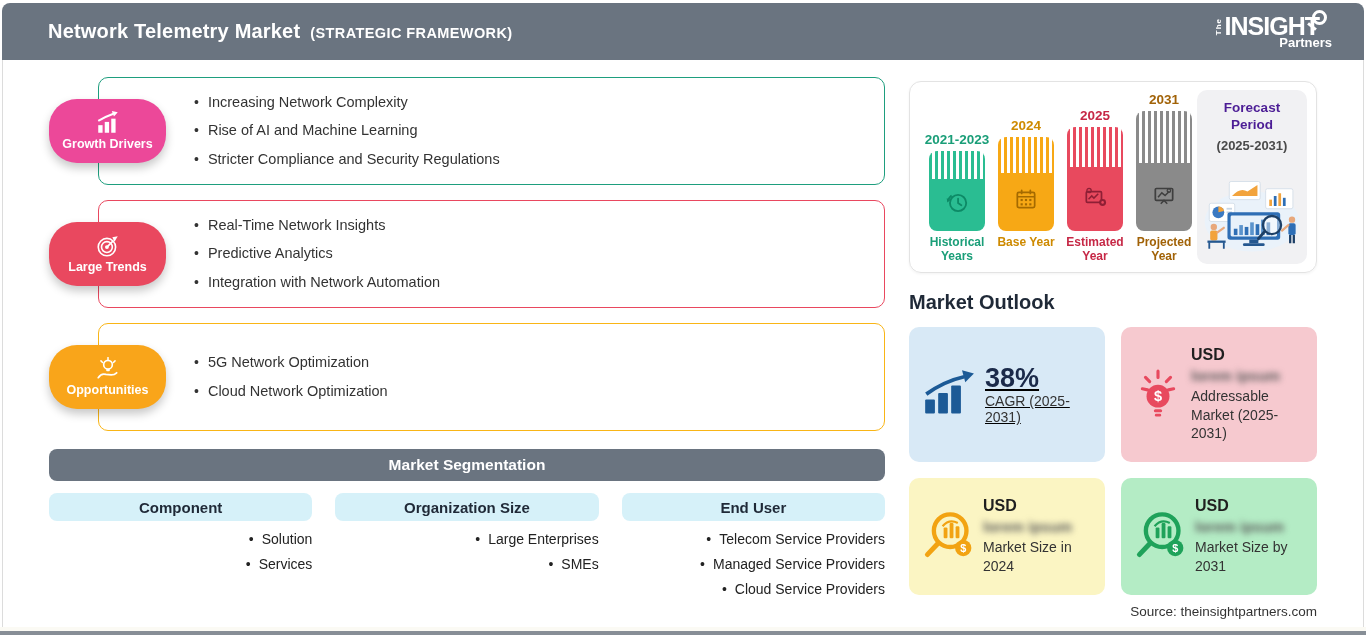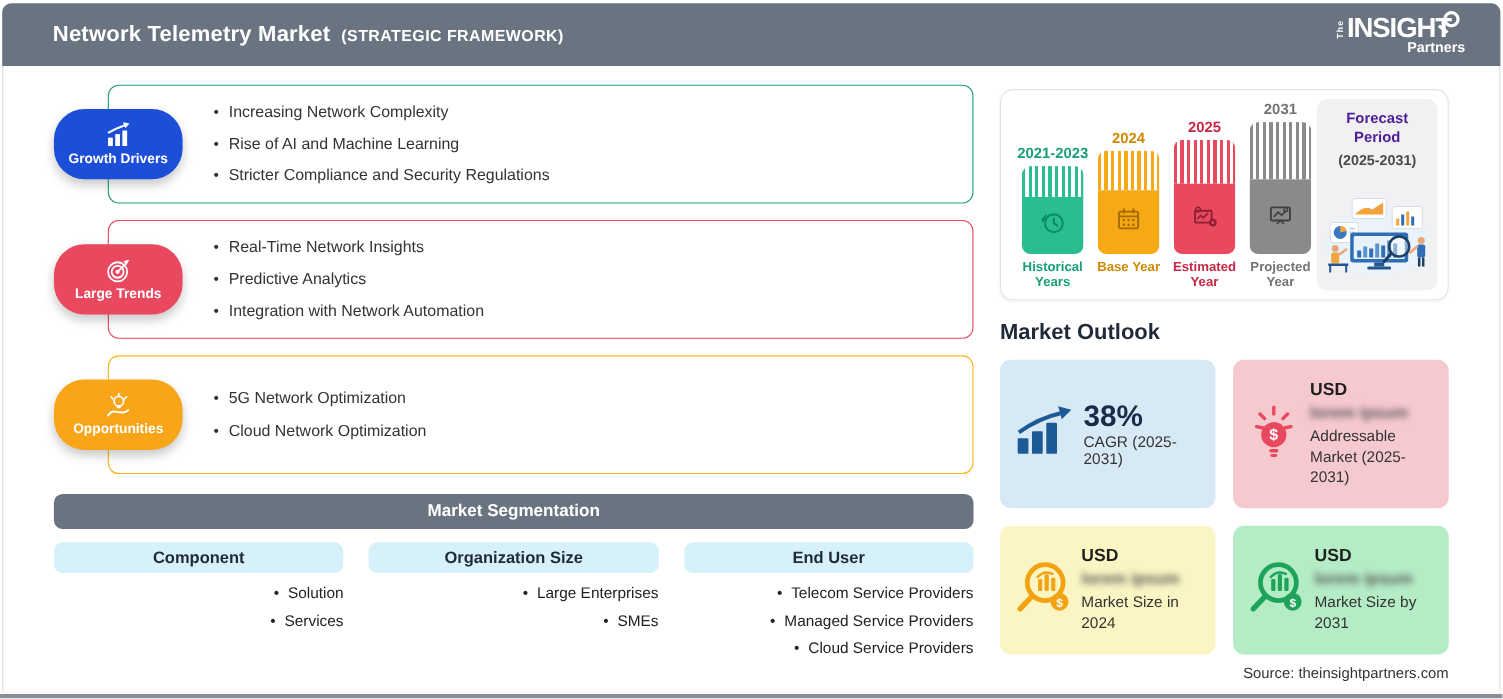--- a/index.html
+++ b/index.html
@@ -36,21 +36,21 @@
   .b-green  { border:1.5px solid #1E9E7E; }
   .b-red    { border:1.5px solid #E9485F; }
   .b-orange { border:1.5px solid #F9B516; }
   .fw-box ul { list-style:none; }
   .fw-box li { font-size:14.5px; color:#333; margin:7px 0; line-height:1.45; }
   .fw-box li::before { content:"•"; margin-right:9px; color:#333; font-size:14px; }
 
   .badge { position:absolute; left:0; top:50%; transform:translateY(-50%); width:117px; height:64px;
            border-radius:28px; display:flex; flex-direction:column; align-items:center;
            justify-content:center; gap:2px; box-shadow:0 5px 10px rgba(0,0,0,.22); z-index:2; }
-  .badge-green  { background:#1d4ed8; }
+  .badge-green  { background:#ec4899; }
   .badge-red    { background:#E9485F; }
   .badge-orange { background:#F9A51A; }
   .badge-label { color:#fff; font-size:12.5px; font-weight:700; }
   .badge-icon svg { display:block; }
 
   
   .seg-bar { margin-top:18px; height:32px; background:#6A7480; border-radius:8px;
              display:flex; align-items:center; justify-content:center;
              color:#fff; font-size:15.5px; font-weight:700; }
   .seg-cols { display:flex; gap:23px; margin-top:12px; }
@@ -72,34 +72,34 @@
   .tbar-stripes { width:100%; }
   .tbar-solid { flex:1; display:flex; align-items:center; justify-content:center; }
   .tbar-label { font-size:12px; font-weight:700; text-align:center; line-height:1.15; margin-top:5px;
                 height:28px; }
   .st-teal   { background:repeating-linear-gradient(90deg,#2ABD92 0 3px,#ffffff 3px 6px); }
   .st-orange { background:repeating-linear-gradient(90deg,#F7A815 0 3px,#ffffff 3px 6px); }
   .st-red    { background:repeating-linear-gradient(90deg,#E8495E 0 3px,#ffffff 3px 6px); }
   .st-gray   { background:repeating-linear-gradient(90deg,#8A8A8A 0 3px,#ffffff 3px 6px); }
   .so-teal   { background:#2ABD92; } .so-orange { background:#F7A815; }
   .so-red    { background:#E8495E; } .so-gray   { background:#8A8A8A; }
-  .c-teal { color:#1A9E78; } .c-orange { color:#CE8A00; } .c-red { color:#C62846; } .c-dark { color:#737373; }
+  .c-teal { color:#1A9E78; } .c-orange { color:#CE8A00; } .c-red { color:#C62846; } .c-dark { color:#a16207; }
 
   .forecast-panel { margin-left:auto; width:110px; background:#F1F1F3; border-radius:10px;
                     padding:10px 6px 4px 6px; display:flex; flex-direction:column; align-items:center; }
   .fp-title { font-size:13.5px; font-weight:700; color:#4c1d95; text-align:center; line-height:1.25; }
   .fp-range { font-size:13px; font-weight:700; color:#4a4a4a; margin-top:4px; }
   .fp-illustration { margin-top:auto; }
 
   
   .mo-title { font-size:20px; font-weight:700; color:#1F2937; margin:18px 0 13px 0; }
   .mo-grid { display:grid; grid-template-columns:196px 196px; gap:16px; }
   .mo-card { border-radius:10px; padding:12px 14px; display:flex; align-items:center; gap:10px; }
   .mo-card.row1 { height:135px; } .mo-card.row2 { height:117px; }
-  .bg-blue   { background:#D8E9F6; } .bg-pink  { background:#F6C9CF; }
+  .bg-blue   { background:#D8E9F6;text-decoration:underline; } .bg-pink  { background:#F6C9CF; }
   .bg-yellow { background:#FBF5C3; } .bg-green { background:#B4ECC5; }
   .mo-value { font-size:27px; font-weight:800; color:#1B2A4A; line-height:1.1; }
   .mo-sub { font-size:14px; color:#333; margin-top:0; }
   .mo-usd { font-size:16px; font-weight:800; color:#1f1f1f; }
   .mo-blur { font-size:15px; font-weight:800; color:#5a5a5a; filter:blur(3px);
              user-select:none; margin:3px 0; white-space:nowrap; }
   .mo-label { font-size:14px; color:#333; line-height:1.35; }
   .mo-icon { flex-shrink:0; }
 
   .source-line { text-align:right; font-size:13.5px; color:#333; margin-top:9px; }

